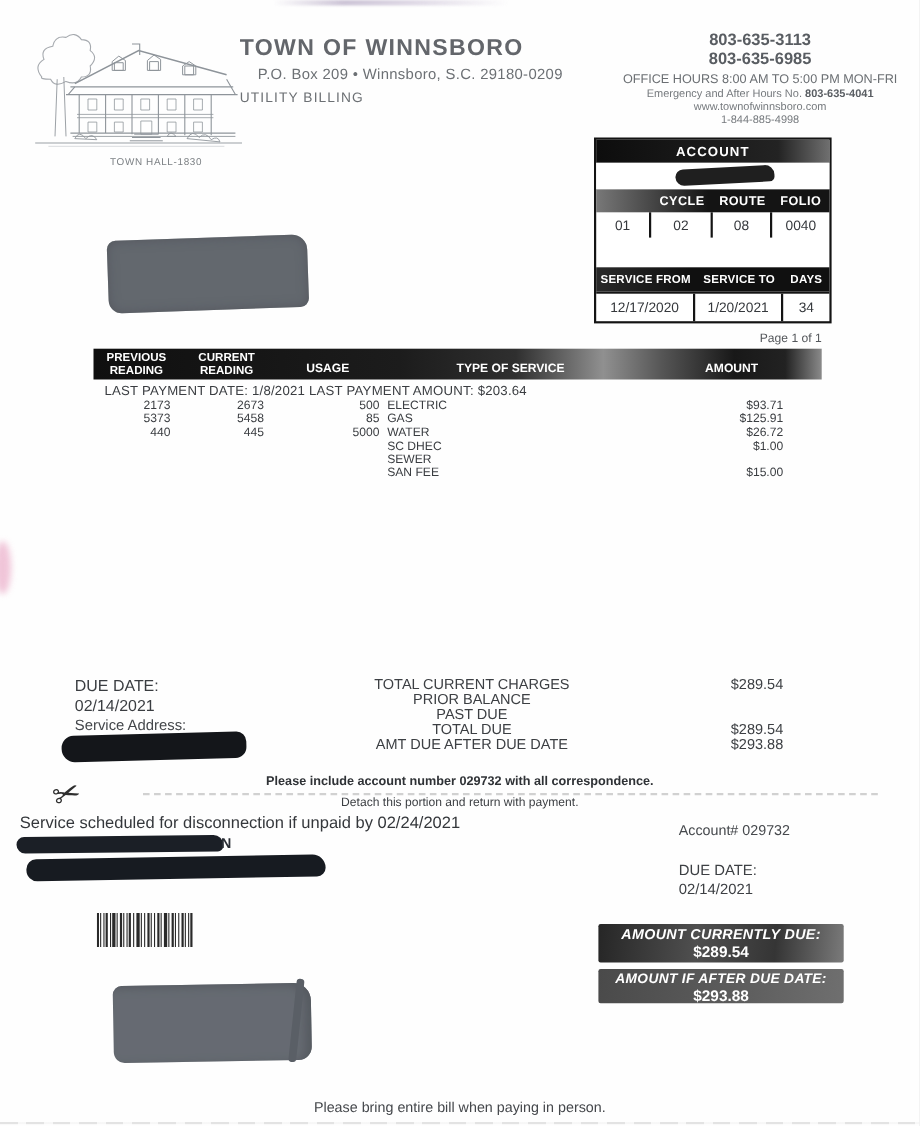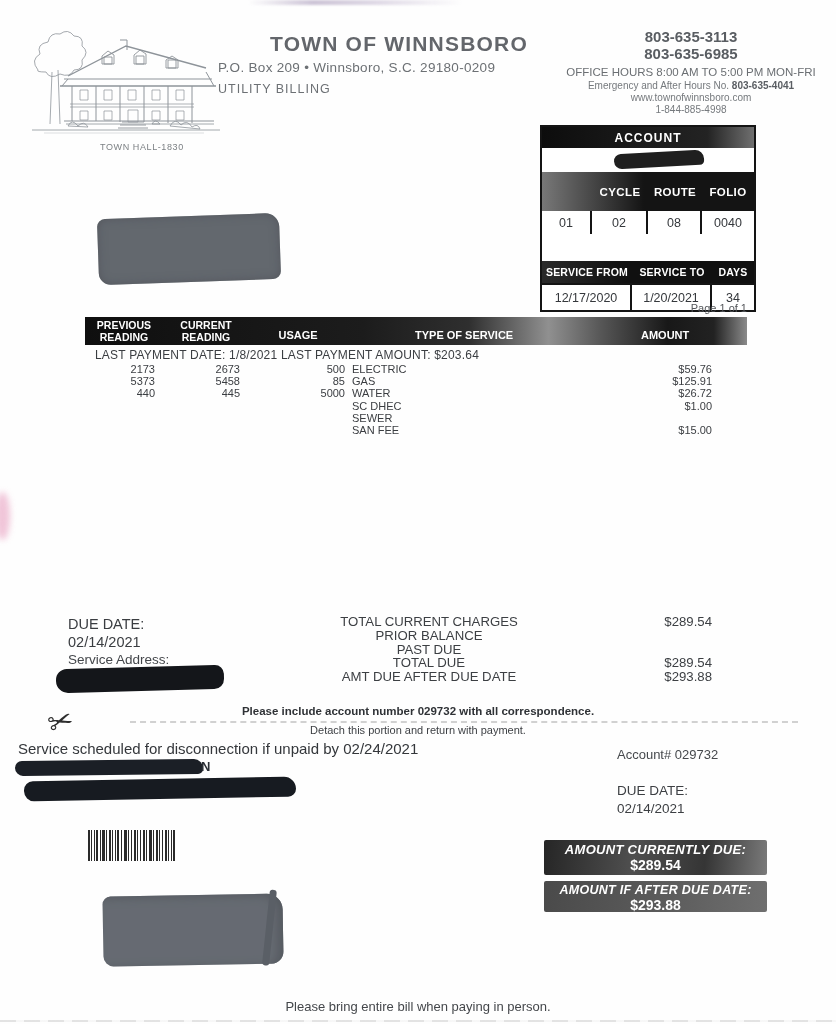--- a/index.html
+++ b/index.html
@@ -5,37 +5,37 @@
   html,body{margin:0;padding:0;background:#e9e9e9;}
   #page{
     position:relative;width:836px;height:1024px;margin:0 auto;
     background:#fefefe;overflow:hidden;
     font-family:"Liberation Sans",sans-serif;color:#3f4246;
   }
   .abs{position:absolute;}
   
   .town-hall{left:24px;top:26px;}
   .town-hall-caption{left:80px;top:142px;font-size:9px;letter-spacing:.6px;color:#7c8084;margin-left:20px;}
-  .town-name{left:218px;top:32px;width:310px;text-align:right;font-size:21px;font-weight:bold;letter-spacing:1.2px;color:#63666b;}
-  .po-line{left:218px;top:60px;width:310px;font-size:13.5px;color:#6c7074;letter-spacing:.3px;}
+  .town-name{left:218px;top:32px;width:310px;text-align:left;font-size:21px;font-weight:bold;letter-spacing:1.2px;color:#63666b;}
+  .po-line{left:218px;top:60px;width:310px;text-align:center;font-size:13.5px;color:#6c7074;letter-spacing:.3px;}
   .dept{left:218px;top:82px;width:310px;font-size:12.5px;color:#6c7074;letter-spacing:1px;}
   .contact{left:545px;top:28px;width:292px;text-align:center;color:#606468;}
   .contact .ph{font-size:15px;font-weight:bold;line-height:17px;color:#595d62;}
   .contact .oh{font-size:11.5px;margin-top:4px;color:#6b6f73;}
   .contact .em{font-size:10px;margin-top:2px;color:#75797d;}
   .contact .em b{color:#5a5e63;}
   .contact .ww{font-size:10px;margin-top:1px;color:#75797d;}
   
   .acct-box{left:540px;top:125px;width:212px;border:2px solid #141414;background:#fff;}
   .acct-bar{height:21px;background:linear-gradient(90deg,#0d0d0d,#232323 78%,#6f6f6f);color:#fff;
     font-size:12px;font-weight:bold;letter-spacing:1px;display:flex;align-items:center;justify-content:center;}
   .acct-num-row{height:24px;position:relative;background:#fff;}
   .acct-num-redact{position:absolute;left:72px;top:4px;width:90px;height:15px;background:#1f1f1f;
     border-radius:8px 10px 5px 9px;transform:rotate(-3deg);}
-  .acct-col-bar{height:39px;display:grid;grid-template-columns:50px 56px 54px 52px;
+  .acct-col-bar{height:21px;display:grid;grid-template-columns:50px 56px 54px 52px;
     background:linear-gradient(90deg,#787878,#141414 48%);color:#fff;font-size:11.5px;font-weight:bold;
     align-items:center;text-align:center;letter-spacing:.4px;}
   .acct-val-row{height:23px;display:grid;grid-template-columns:50px 56px 54px 52px;font-size:12.5px;
     align-items:center;text-align:center;color:#35383c;}
   .acct-val-row>div{border-right:2px solid #141414;height:100%;display:flex;align-items:center;justify-content:center;}
   .acct-val-row>div:last-child{border-right:none;}
   .acct-svc-bar{height:22px;display:grid;grid-template-columns:90px 80px 42px;background:linear-gradient(90deg,#2a2a2a,#101010 40%);
     color:#fff;font-size:10.5px;font-weight:bold;align-items:center;text-align:center;letter-spacing:.2px;margin-top:27px;}
   .acct-date-row{height:25px;display:grid;grid-template-columns:90px 80px 42px;font-size:12.5px;
     align-items:center;text-align:center;border-top:2px solid #141414;color:#35383c;}
@@ -209,21 +209,21 @@
   </div>
 
   <div class="abs last-pay">LAST PAYMENT DATE: 1/8/2021  LAST PAYMENT AMOUNT: $203.64</div>
 
   <div class="abs tbl-rows">
     <div class="t-row">
       <div class="c-prev">2173</div>
       <div class="c-curr">2673</div>
       <div class="c-usage">500</div>
       <div class="c-type">ELECTRIC</div>
-      <div class="c-amt">$59.76</div>
+      <div class="c-amt">$93.71</div>
     </div>
     <div class="t-row">
       <div class="c-prev">5373</div>
       <div class="c-curr">5458</div>
       <div class="c-usage">85</div>
       <div class="c-type">GAS</div>
       <div class="c-amt">$125.91</div>
     </div>
     <div class="t-row">
       <div class="c-prev">440</div>

